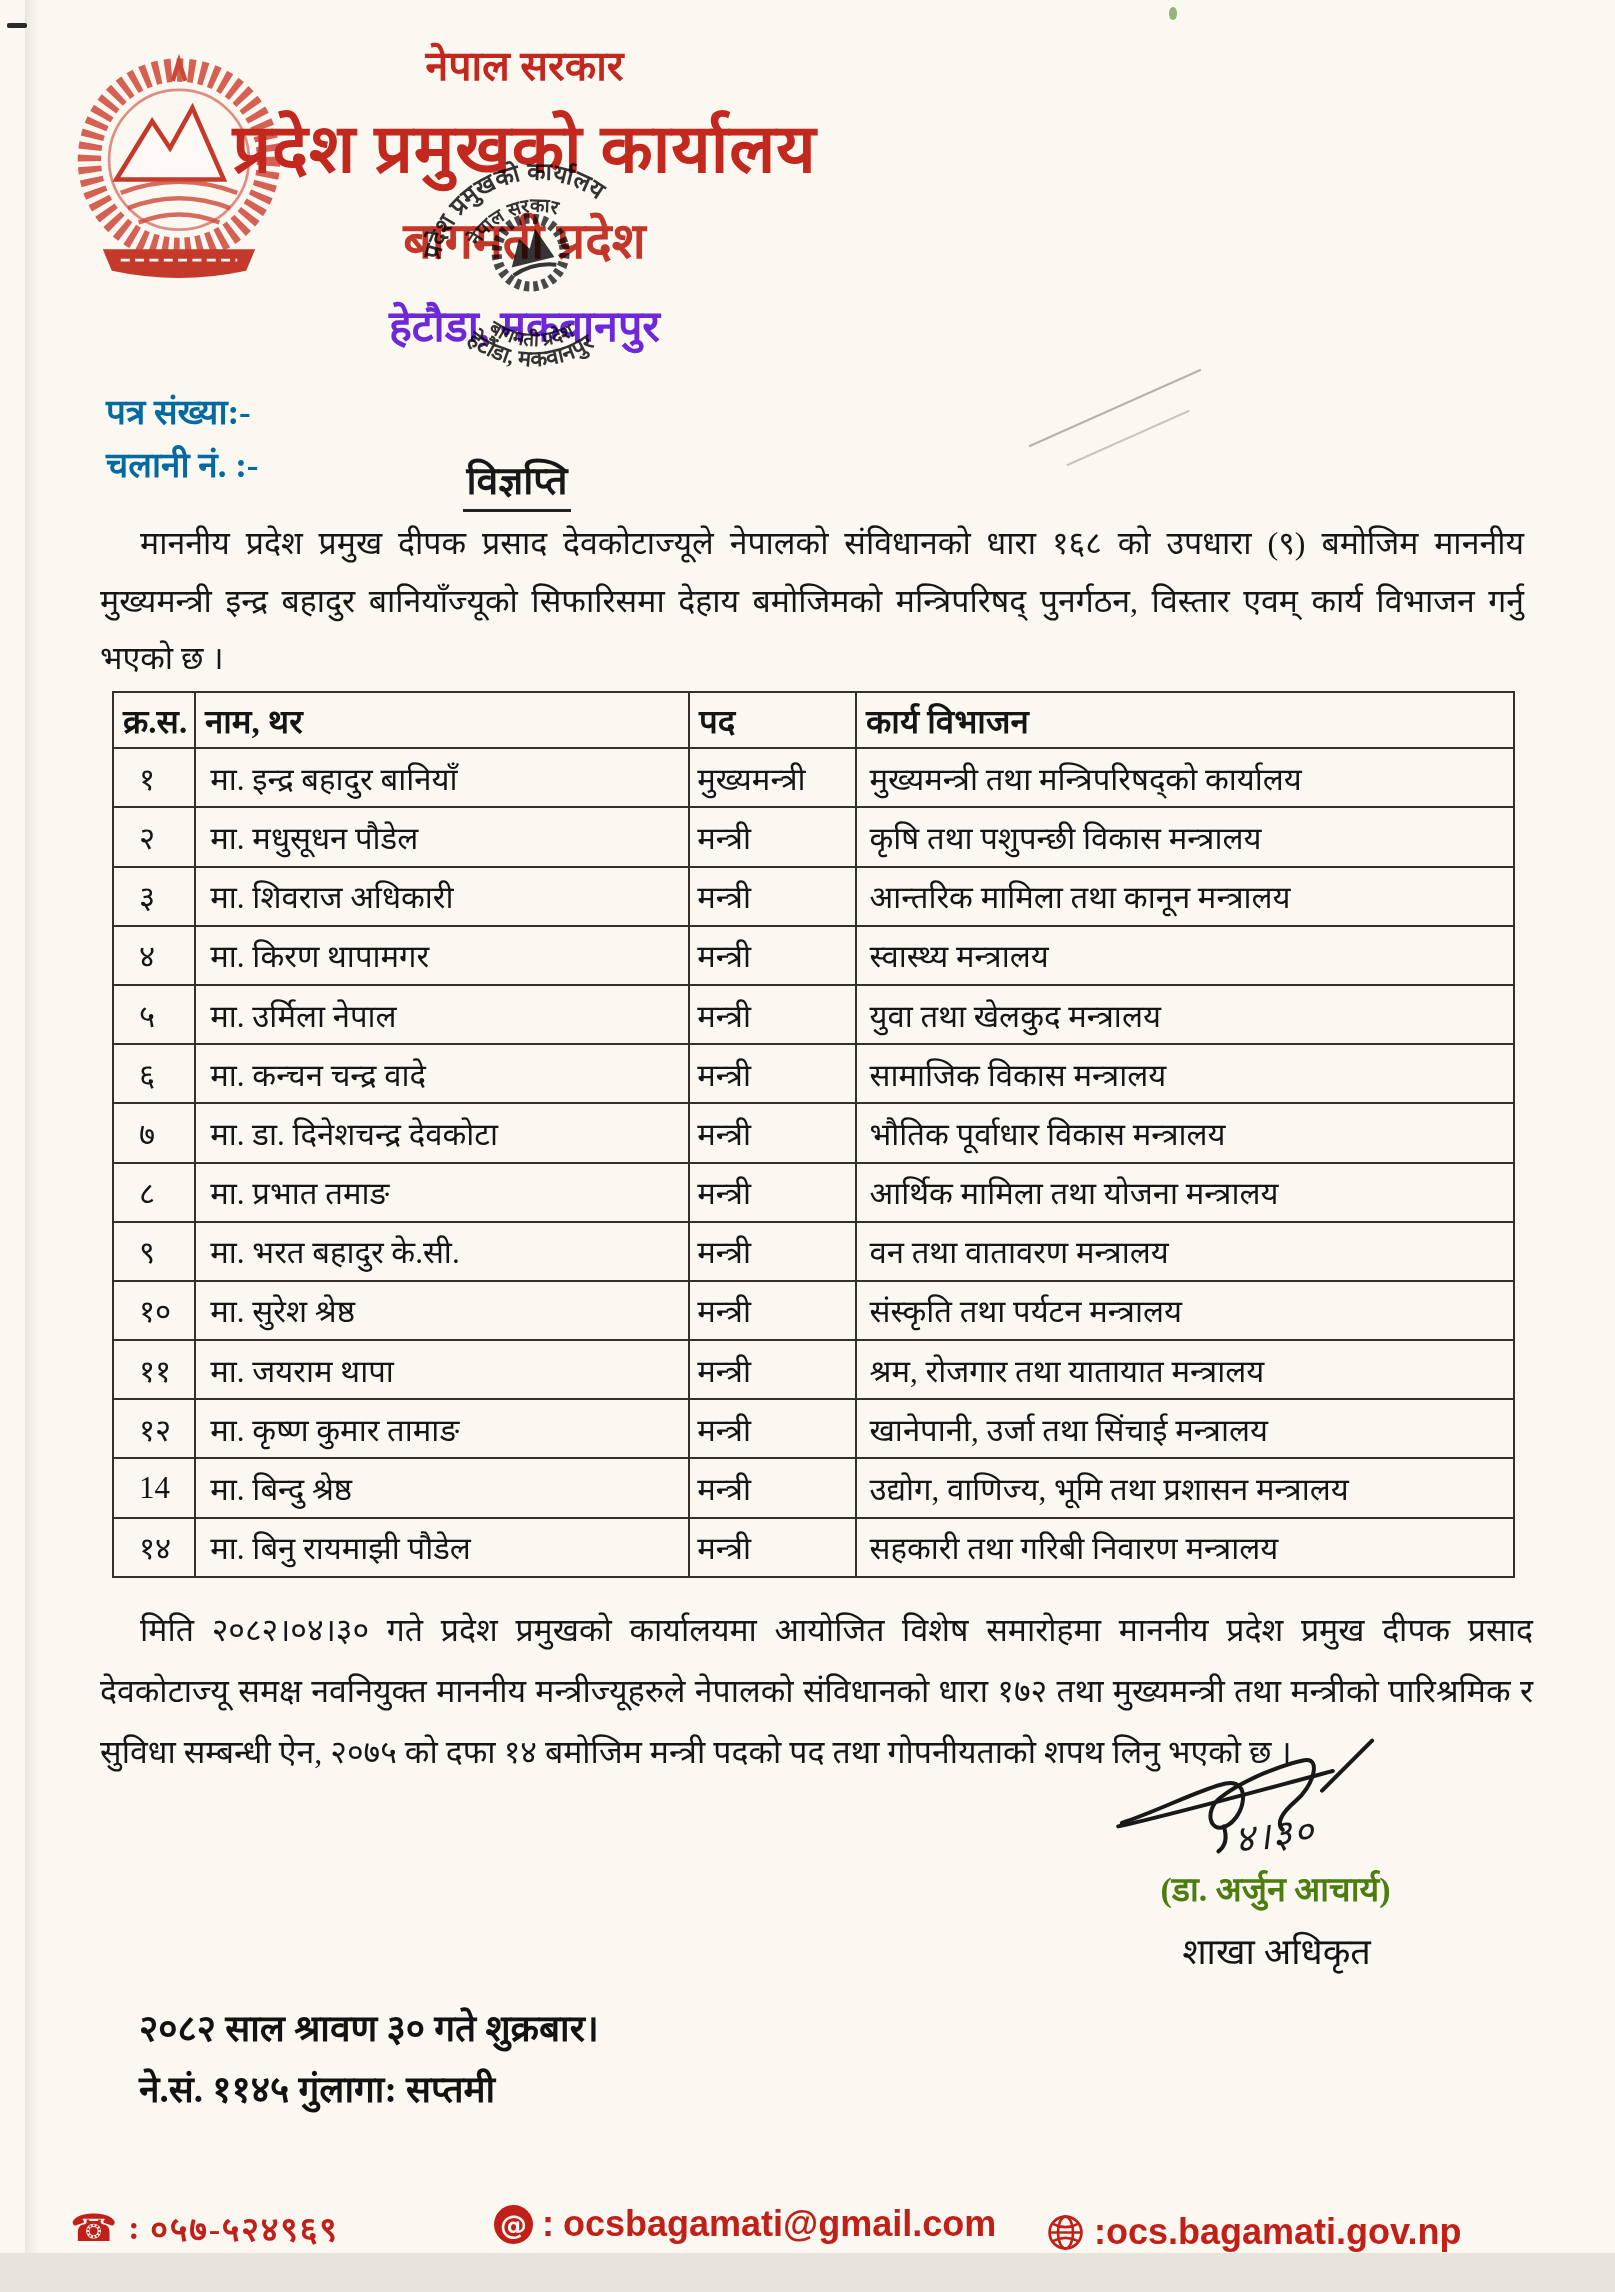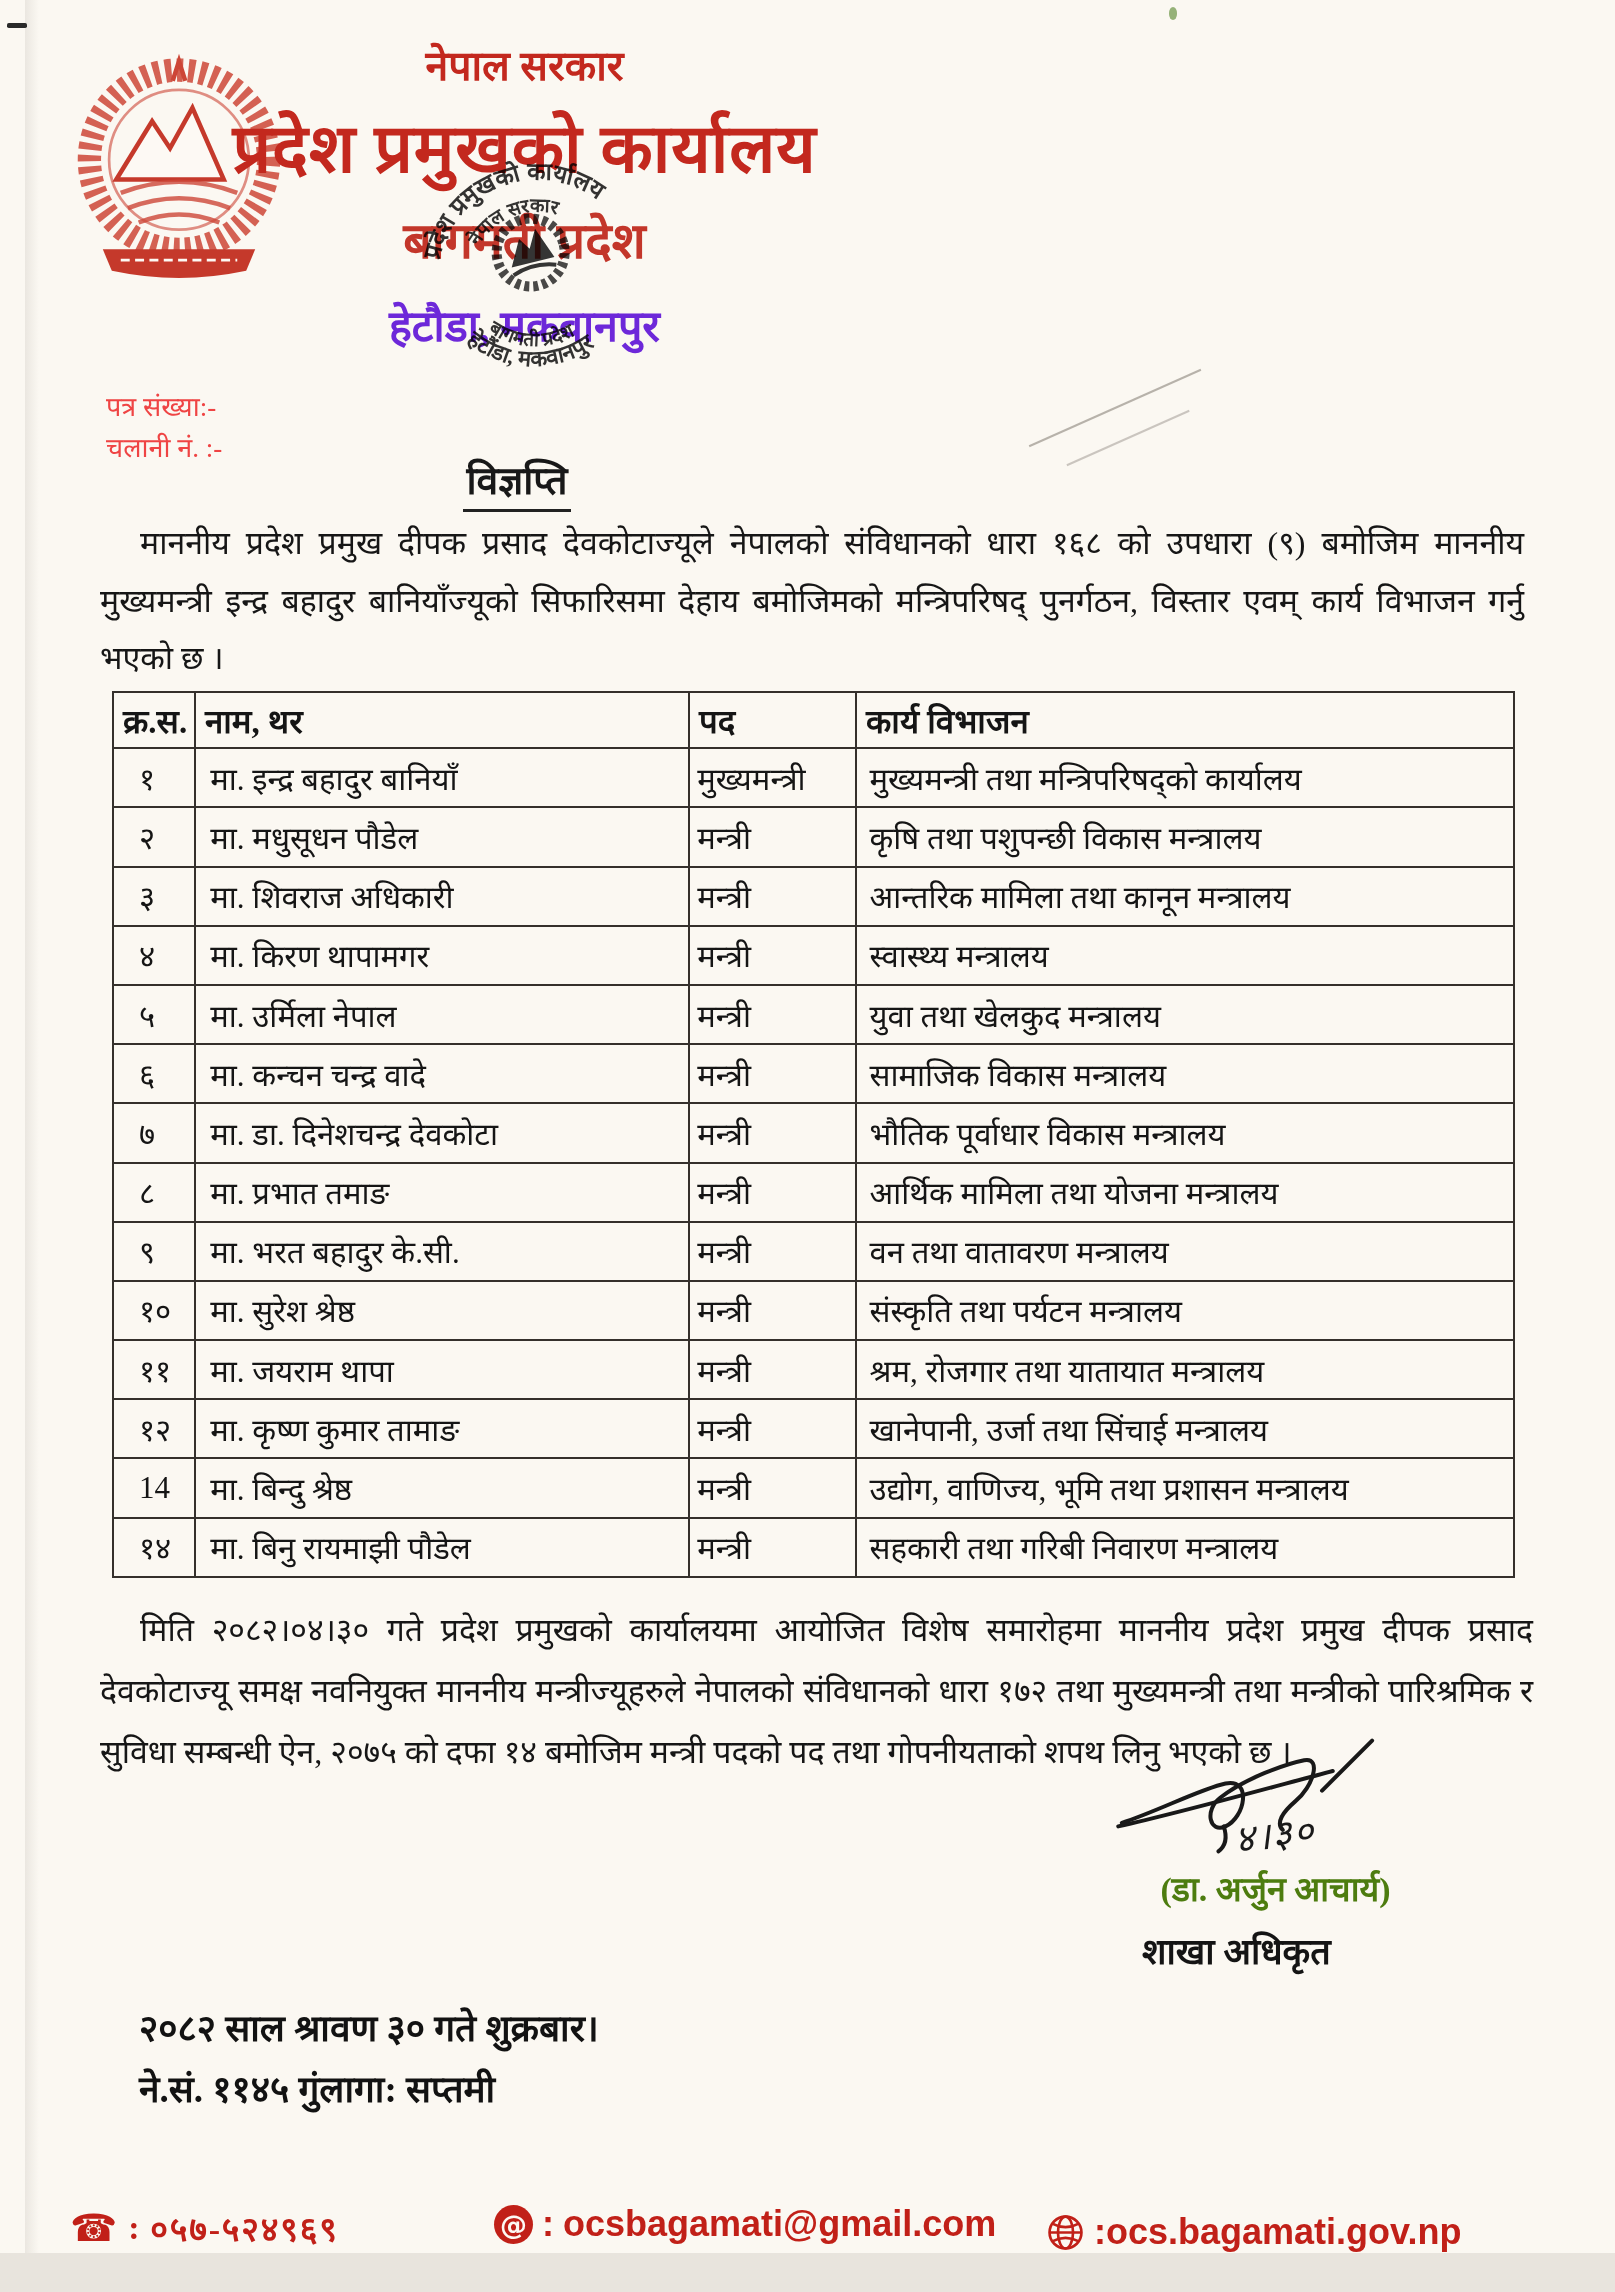--- a/index.html
+++ b/index.html
@@ -27,21 +27,21 @@
   .gov-line{font-size:41px;font-weight:bold;color:#c3281e;}
   .office-title{font-size:68px;font-weight:bold;color:#c3281e;margin-top:7.2px;letter-spacing:0.9px;}
   .province-line{font-size:50px;font-weight:bold;color:#c3362a;margin-top:12.5px;}
   .location-line{font-size:43px;font-weight:bold;color:#6d28d9;margin-top:22px;}
 
   .emblem{position:absolute;left:67px;top:45px;width:224px;height:260px;}
   .stamp{position:absolute;left:405px;top:131px;width:260px;height:278px;transform:rotate(-14deg);
     opacity:.88;mix-blend-mode:multiply;}
 
   .ref-block{position:absolute;left:106px;top:387px;}
-  .ref-line{font-size:27px;font-weight:normal;color:#ef4444;line-height:1.5;}
+  .ref-line{font-size:35px;font-weight:bold;color:#0369a1;line-height:1.5;}
 
   .notice-title{position:absolute;left:414px;top:452px;width:206px;text-align:center;}
   .notice-title span{display:inline-block;font-size:39px;font-weight:bold;color:#181818;
     border-bottom:3.6px solid #222;padding:0 3.6px 3.6px 3.6px;}
 
   .para{font-size:32px;line-height:1.8;text-align:justify;color:#161616;}
   .intro{position:absolute;left:100px;top:515px;width:1424px;text-indent:40px;}
   .closing{position:absolute;left:100px;top:1600px;width:1433px;text-indent:40px;line-height:1.9;}
 
   table.minister-table{position:absolute;left:112px;top:691px;width:1402px;
@@ -57,22 +57,22 @@
   td.cell-sn{text-align:left;padding-left:25px;}
   td.cell-name{padding-left:14.3px;}
   td.cell-pos{padding-left:7.2px;}
   td.cell-port{padding-left:12.5px;}
 
   .signature-wrap{position:absolute;left:1111px;top:1737px;width:322px;height:143px;}
   .hand-date{position:absolute;left:1234px;top:1807px;font-size:38px;color:#1a1a1a;
     transform:rotate(-7deg);font-style:italic;letter-spacing:1.8px;}
   .sig-name{position:absolute;left:1119px;top:1865px;width:313px;text-align:center;
     font-size:34px;font-weight:bold;color:#4d7c0f;}
-  .sig-title{position:absolute;left:1142px;top:1926px;width:269px;
-    font-size:36px;font-weight:bold;color:#141414;}
+  .sig-title{position:absolute;left:1142px;top:1926px;width:269px;text-align:center;
+    font-size:36px;font-weight:normal;color:#141414;}
 
   .date-block{position:absolute;left:139px;top:1998px;}
   .date-line{font-size:37px;font-weight:bold;color:#121212;line-height:1.65;}
 
   .footer{position:absolute;left:0;top:2203px;width:1616px;height:63px;}
   .footer-item{position:absolute;display:flex;align-items:center;gap:9px;
     color:#c12018;font-weight:bold;}
   .footer-phone{left:70px;top:1.8px;font-size:34px;letter-spacing:1.8px;}
   .footer-email{left:494px;top:0;}
   .footer-web{left:1046px;top:8px;}

